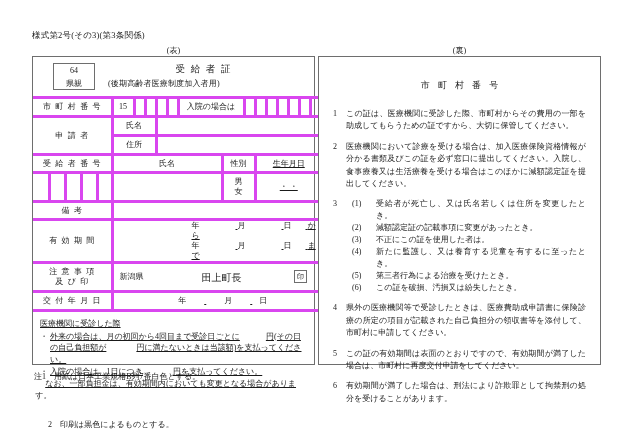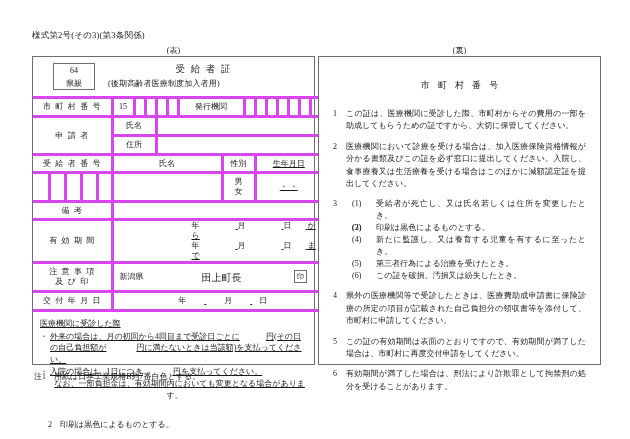--- a/index.html
+++ b/index.html
@@ -178,21 +178,20 @@
   }
   .cost-note .bullet .mark {
     position: absolute;
     left: 0;
     top: 0;
   }
   .cost-note .plain {
     display: block;
     padding-left: 10px;
     text-indent: -0.6em;
-    text-align: center;
   }
   .gap { display: inline-block; }
   .gap-s { width: 26px; }
   .gap-m { width: 30px; }
 
   
   .bottom-notes {
     position: absolute;
     left: 34px;
     top: 371px;
@@ -300,21 +299,21 @@
 
       <tr>
         <td class="no-left" colspan="5" style="height:16px">
           <span class="spread-wide">市町村番号</span>
         </td>
         <td colspan="2">15</td>
         <td class="numcell"></td>
         <td class="numcell"></td>
         <td class="numcell"></td>
         <td class="numcell"></td>
-        <td colspan="6">発行機関</td>
+        <td colspan="6">入院の場合は</td>
         <td class="numcell"></td>
         <td class="numcell"></td>
         <td class="numcell"></td>
         <td class="numcell"></td>
         <td class="numcell"></td>
         <td class="numcell"></td>
         <td class="numcell"></td>
         <td class="numcell no-right"></td>
       </tr>
 
@@ -444,24 +443,25 @@
 
       <div class="ura-item">
         <span class="num">3</span>
         <ul class="sub-list">
           <li>
             <span class="snum">(1)</span>
             <span>受給者が死亡し、又は氏名若しくは住所を変更したとき。</span>
           </li>
           <li>
             <span class="snum">(2)</span>
+            <span>減額認定証の記載事項に変更があったとき。</span>
           </li>
           <li>
             <span class="snum">(3)</span>
-            <span>印刷は黒色によるものとする。</span>
+            <span>不正にこの証を使用した者は。</span>
           </li>
           <li>
             <span class="snum">(4)</span>
             <span>新たに監護し、又は養育する児童を有するに至ったとき。</span>
           </li>
           <li>
             <span class="snum">(5)</span>
             <span>第三者行為による治療を受けたとき。</span>
           </li>
           <li>

